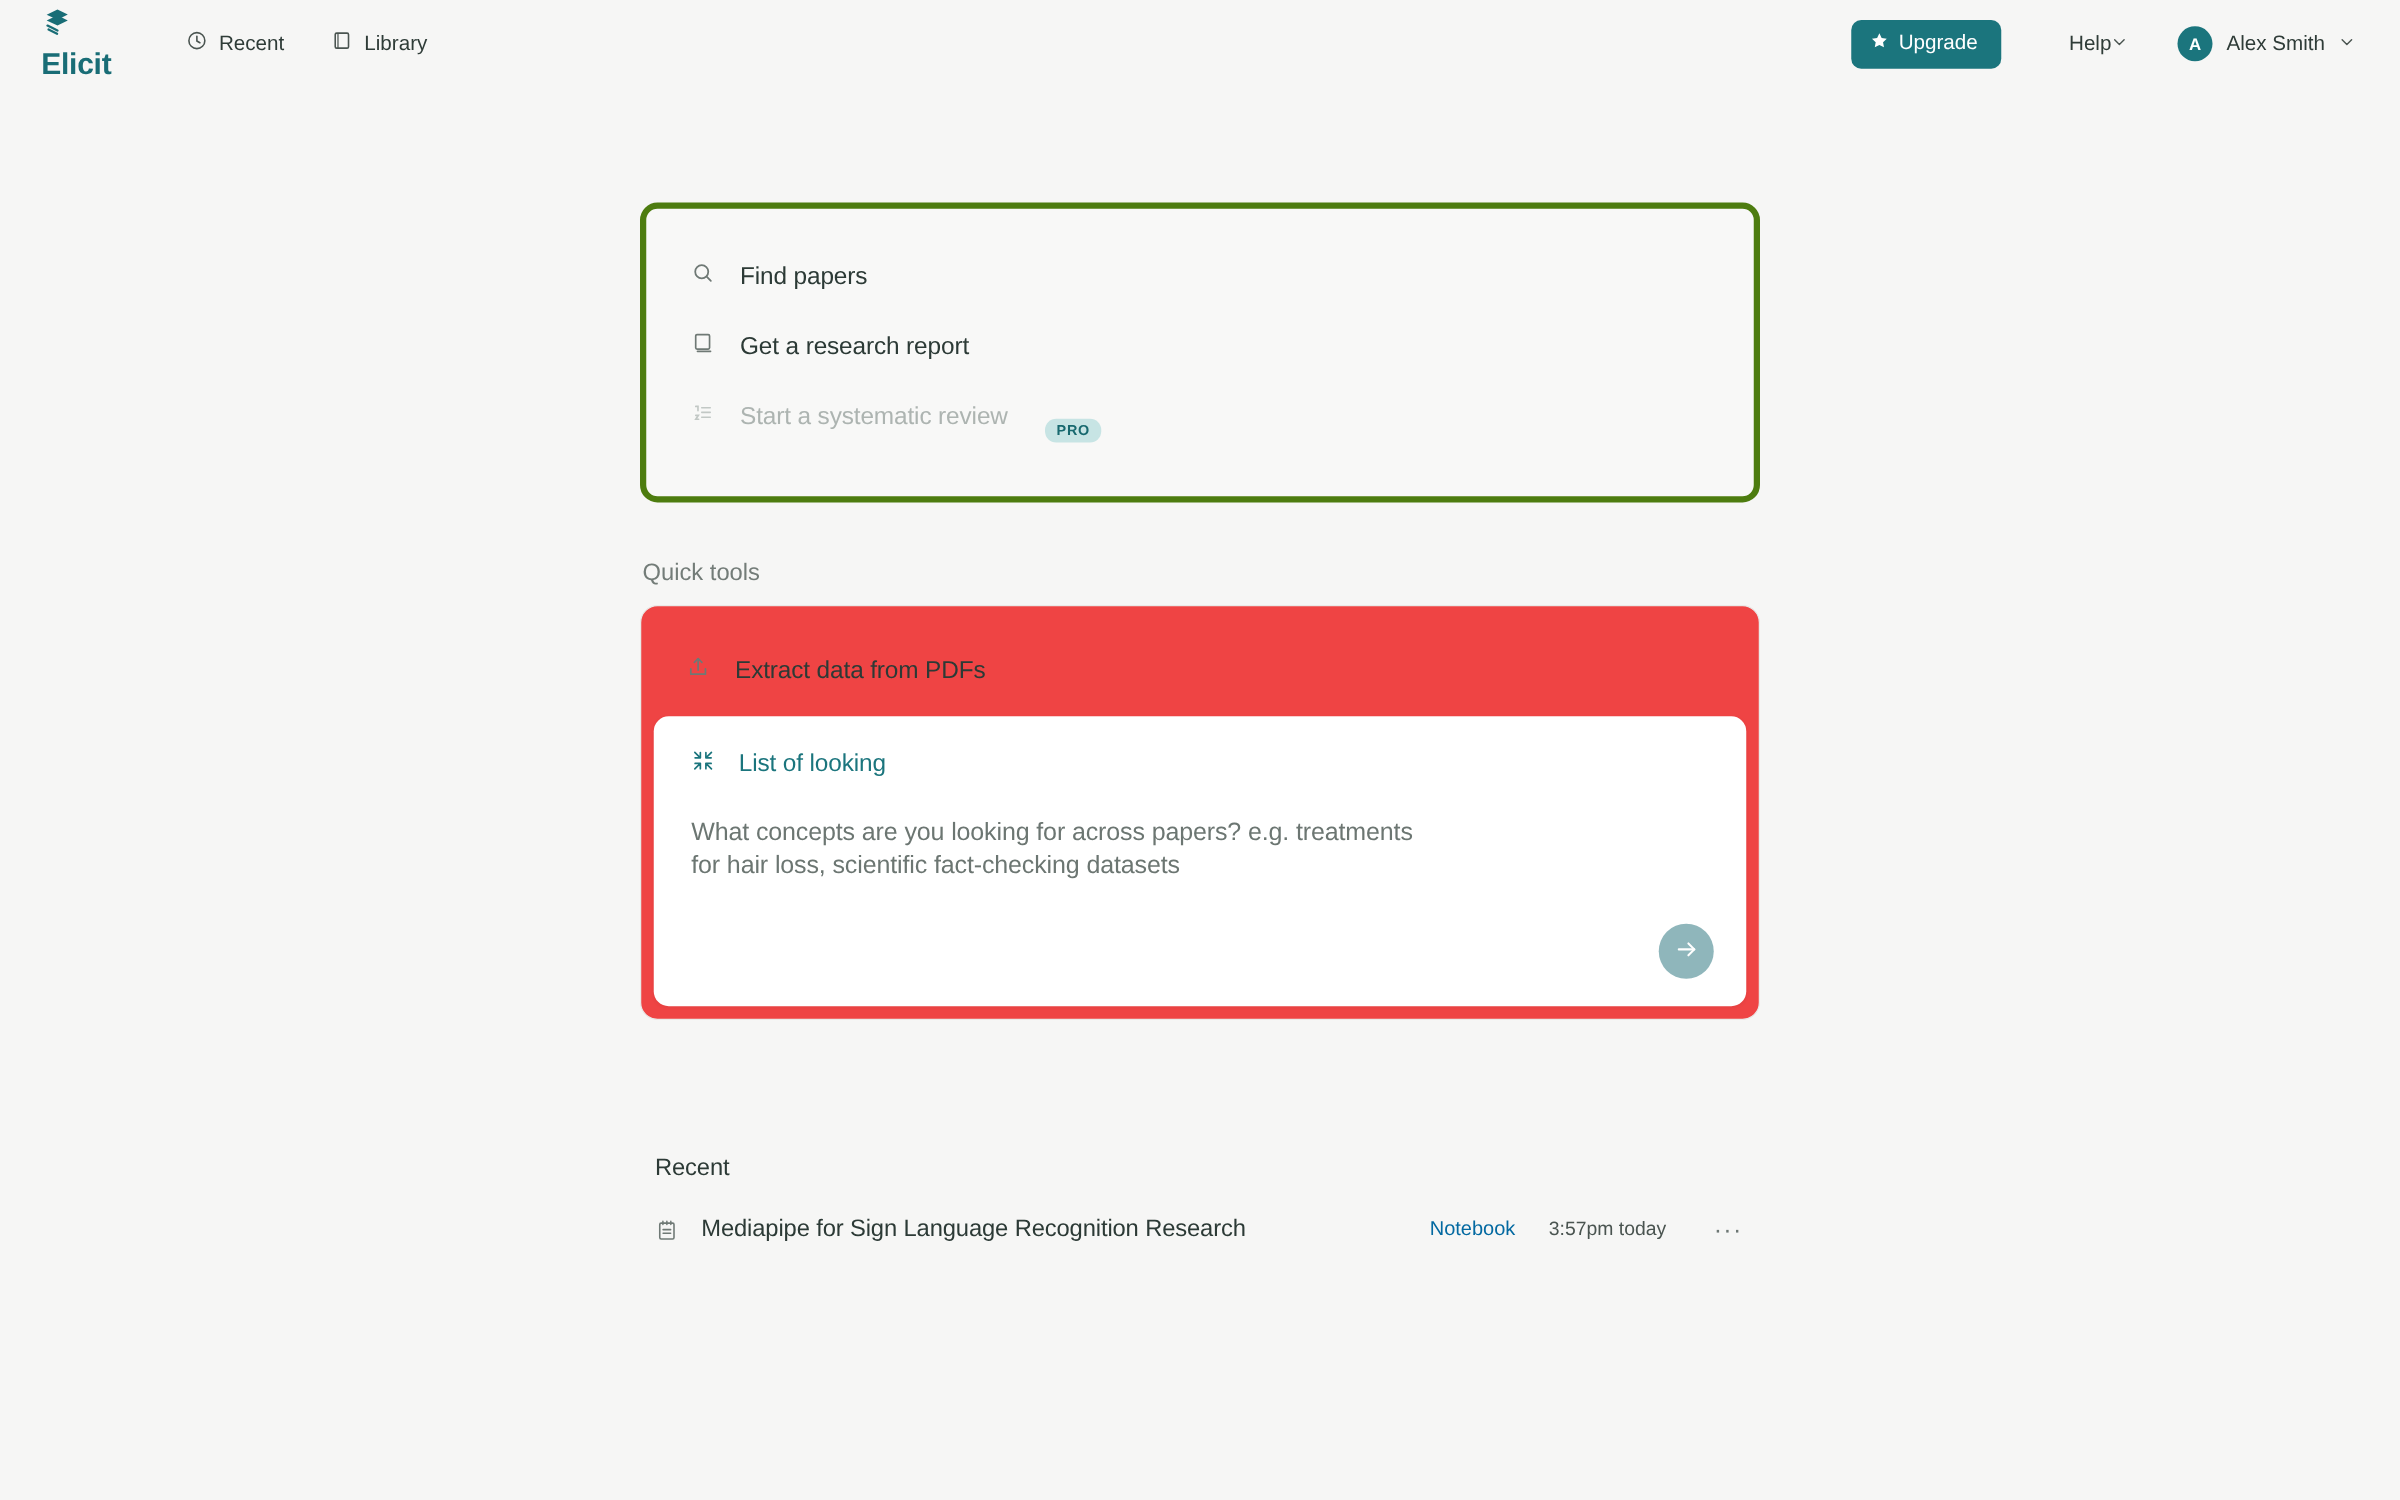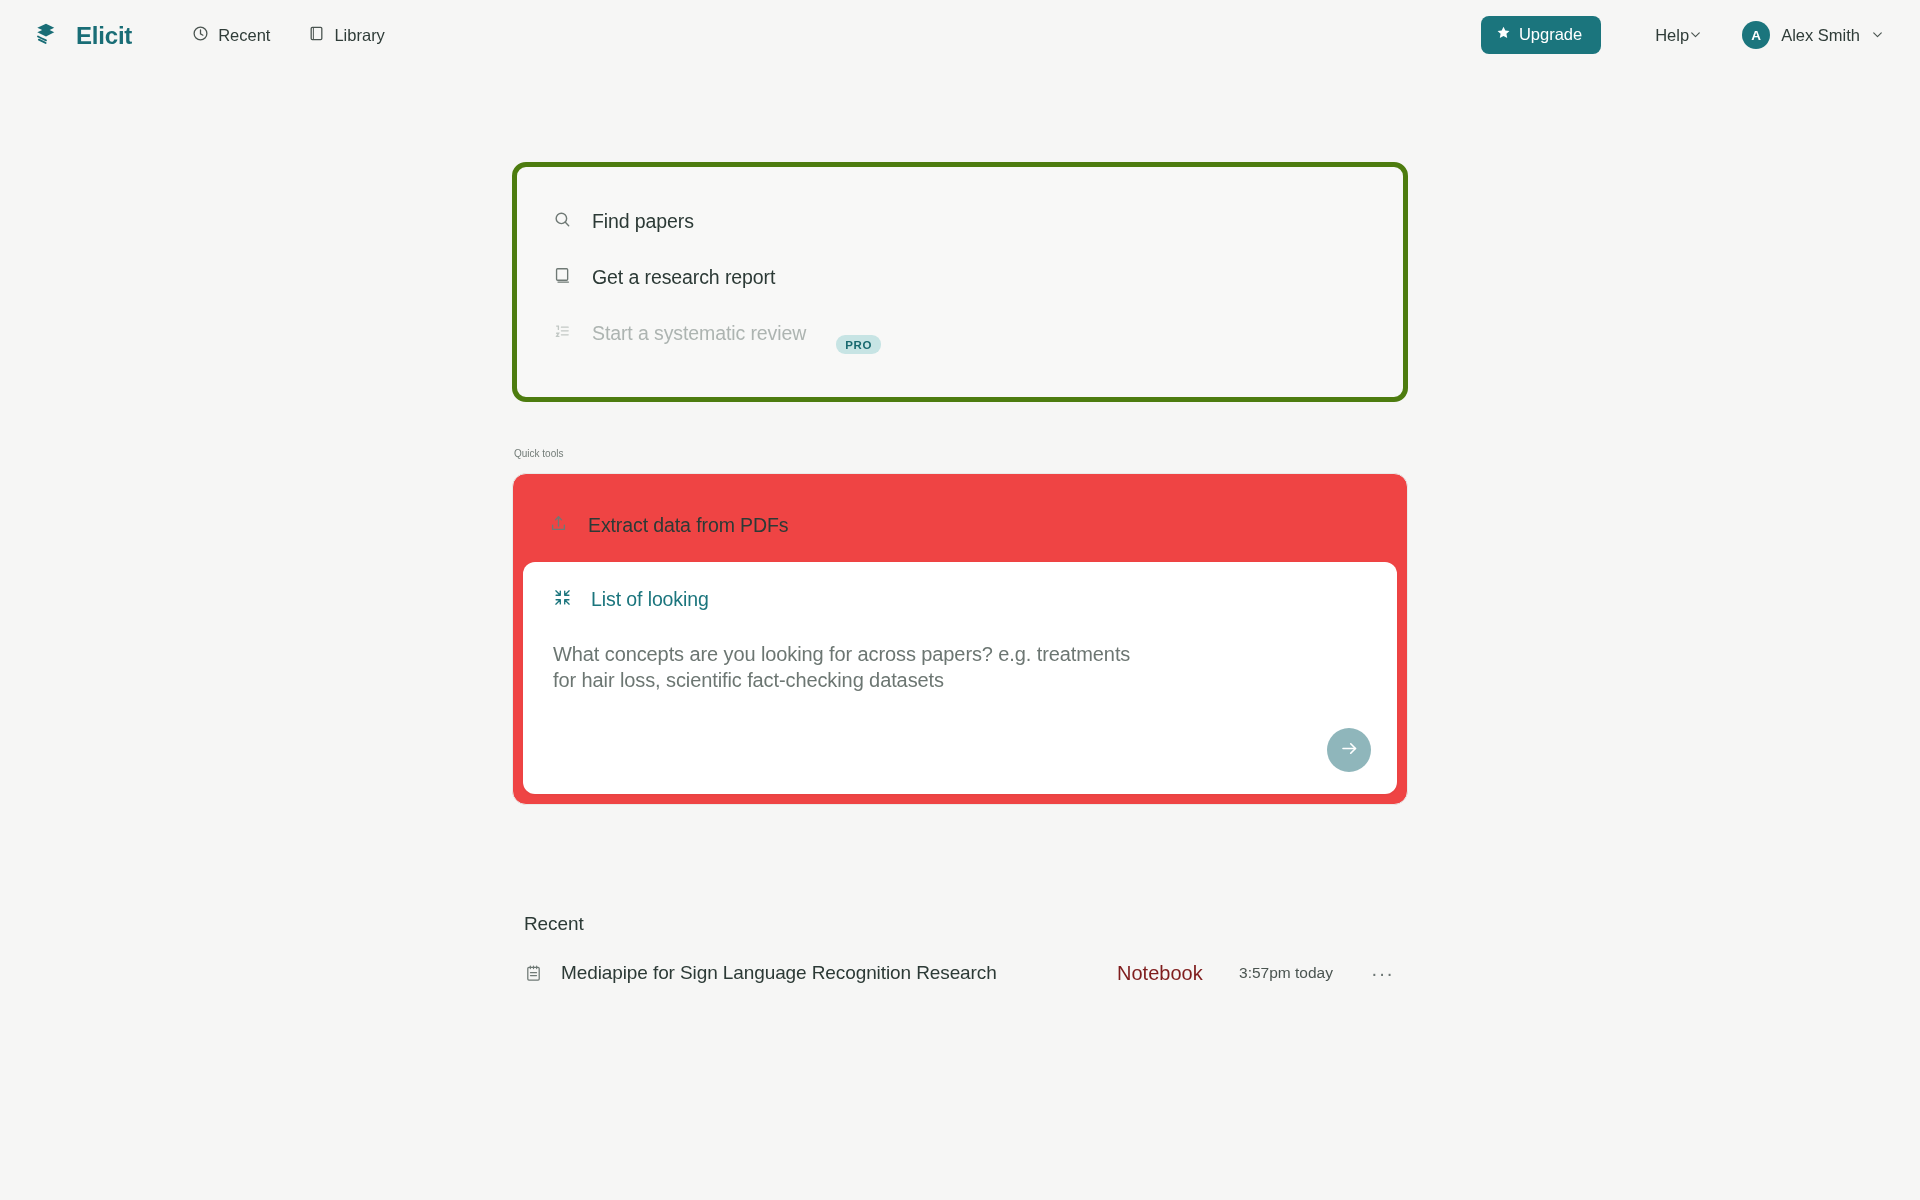--- a/index.html
+++ b/index.html
@@ -17,24 +17,25 @@
     position: absolute;
     top: 0; left: 0;
     width: 1920px;
     height: 70px;
     display: flex;
     align-items: center;
     background: #f6f6f5;
   }
   .brand {
     display: flex;
-    align-items: flex-end;
-    gap: 17px;
+    align-items: flex-start;
+    gap: 3px;
     margin-left: 33px;
     cursor: pointer;
+    flex-direction: column;
   }
   .brand-name {
     font-size: 24px;
     font-weight: 700;
     color: #196d76;
     letter-spacing: -0.2px;
   }
   .nav {
     display: flex;
     align-items: center;
@@ -144,21 +145,21 @@
     letter-spacing: 0.6px;
     padding: 4px 9px 3px 9px;
     border-radius: 9px;
     margin-left: 10px;
     margin-top: 23px;
   }
 
   .quick-tools-label {
     margin-top: 46px;
     margin-left: 2px;
-    font-size: 10px;
+    font-size: 19px;
     color: #737c78;
   }
 
   .quick-tools-card {
     margin-top: 14px;
     background: #ef4444;
     border: 1px solid #e9eae8;
     border-radius: 14px;
     padding-top: 24px;
     padding-bottom: 10px;
@@ -240,24 +241,24 @@
     border-radius: 8px;
   }
   .recent-icon { margin-right: 18px; display: flex; }
   .recent-name {
     font-size: 19px;
     color: #2c3a36;
     letter-spacing: -0.1px;
   }
   .recent-type {
     margin-left: auto;
-    font-size: 20px;
-    color: #7f1d1d;
+    font-size: 16px;
+    color: #0369a1;
     width: 160px;
-    text-align: left;
+    text-align: center;
     padding-left: 38px;
   }
   .recent-time {
     font-size: 15.5px;
     color: #4a5450;
     width: 126px;
     text-align: left;
   }
   .recent-more {
     font-size: 20px;

